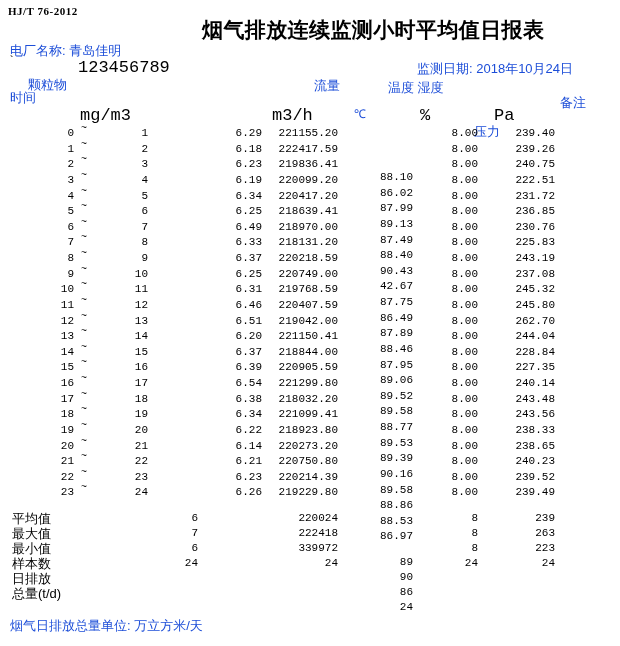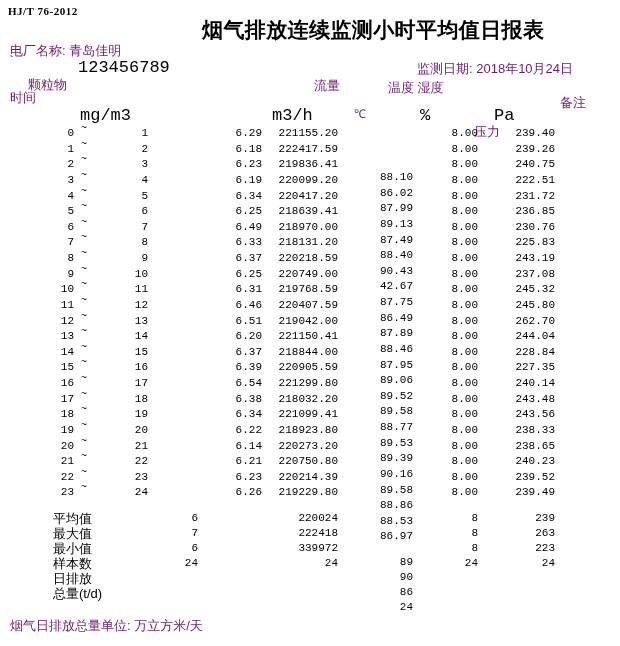--- a/index.html
+++ b/index.html
@@ -1,35 +1,35 @@
 <!DOCTYPE html>
 <html><head>
 <meta charset="utf-8">
 <style>
   html,body{margin:0;padding:0;background:#fff;}
   .page{
     position:relative;width:620px;height:646px;background:#ffffff;
     color:#000;font-family:"Liberation Sans",sans-serif;overflow:hidden;
   }
-  .cjk{position:absolute;font-size:13px;line-height:13px;white-space:pre;color:#701a75;}
+  .cjk{position:absolute;font-size:13px;line-height:13px;white-space:pre;color:#1d4ed8;}
   .mono{position:absolute;font-family:"Liberation Mono","DejaVu Sans Mono",monospace;font-size:17px;line-height:11px;white-space:pre;color:#000;}
   .std{position:absolute;left:8px;top:5px;font-family:"Liberation Serif","DejaVu Serif",serif;font-weight:bold;font-size:11px;letter-spacing:0.5px;}
   .title{position:absolute;left:202px;top:19px;font-size:21px;line-height:22px;font-weight:bold;letter-spacing:0.4px;white-space:pre;}
   .data-row,.sum-row{position:absolute;left:0;width:620px;height:15px;}
   .cell{position:absolute;top:0;text-align:right;font-family:"Liberation Mono","DejaVu Sans Mono",monospace;font-size:11px;line-height:12px;white-space:pre;color:#000;}
   .c-start{left:20px;width:54px;}
   .c-tilde{left:76px;width:16px;text-align:center;top:-4px;font-size:10px;}
   .c-end{left:104px;width:44px;}
   .c-dust{left:205px;width:57px;}
   .c-dust-sum{left:138px;width:60px;}
   .c-flow{left:258px;width:80px;}
   .c-temp{left:361px;width:52px;margin-top:44px;}
   .c-hum{left:426px;width:52px;}
   .c-press{left:494px;width:61px;}
-  .sum-label{position:absolute;left:12px;top:0;font-size:13px;line-height:13px;white-space:pre;font-family:"Liberation Sans",sans-serif;text-align:right;margin-left:41px;}
+  .sum-label{position:absolute;left:12px;top:0;font-size:13px;line-height:13px;white-space:pre;font-family:"Liberation Sans",sans-serif;text-align:right;}
 </style>
 </head>
 <body>
 
 <div class="page">
 
   <div class="std">HJ/T 76-2012</div>
   <div class="title">烟气排放连续监测小时平均值日报表</div>
 
   <div class="cjk" style="left:10px;top:44px;">电厂名称: 青岛佳明</div>

